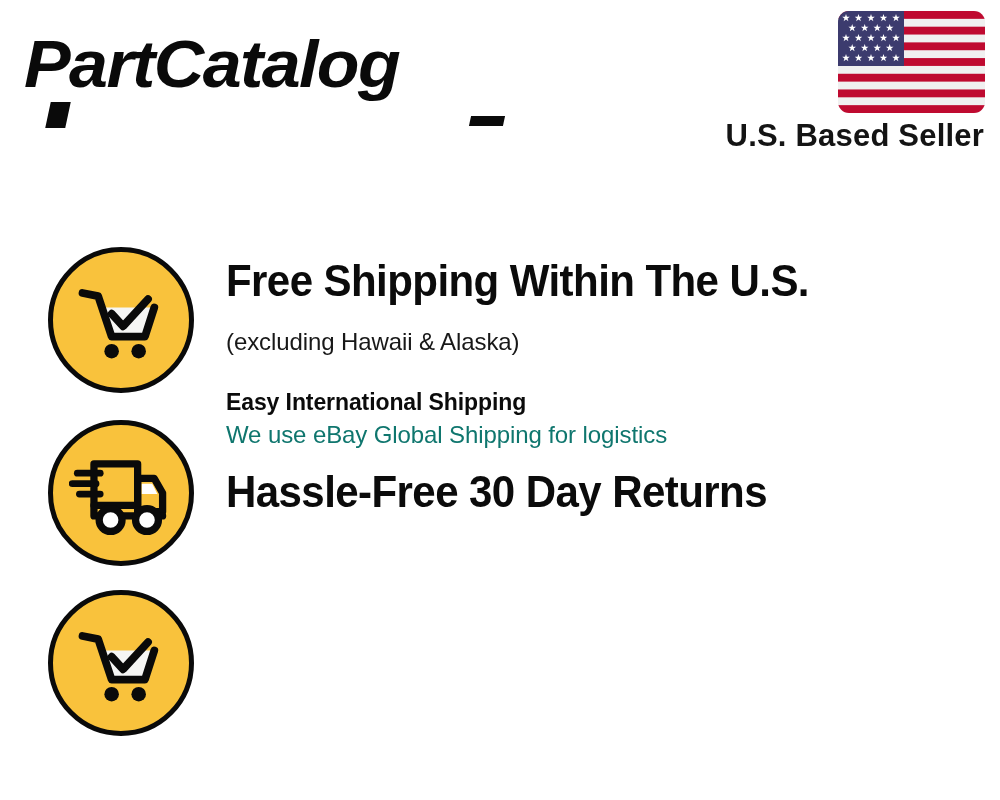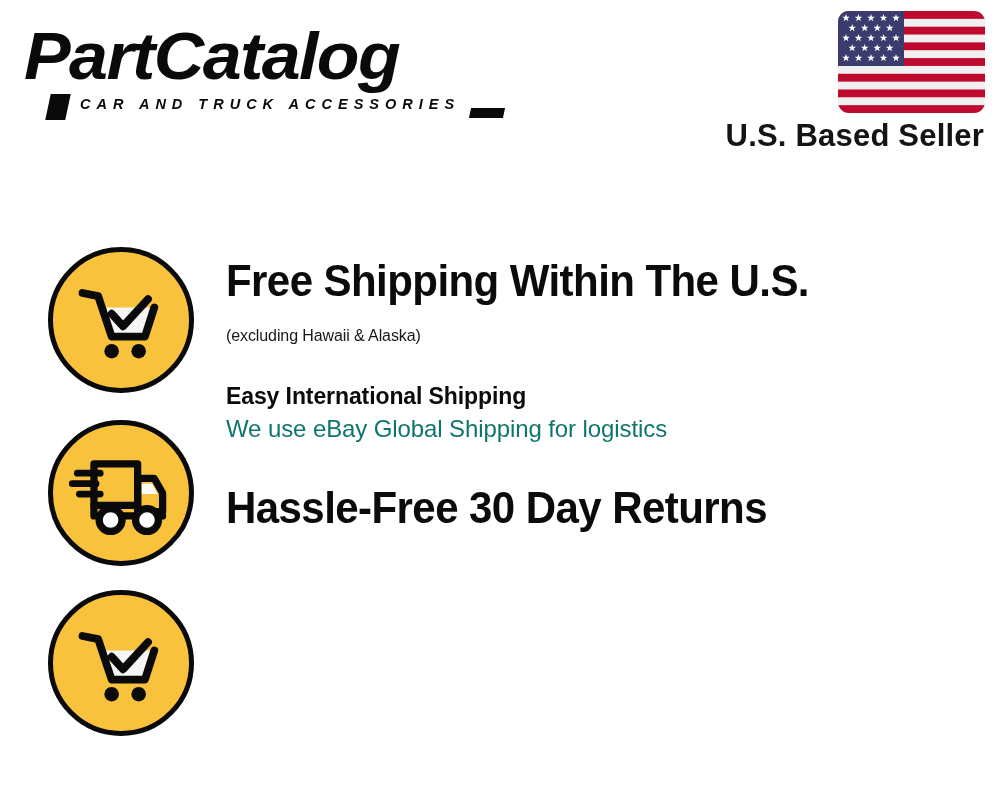--- a/index.html
+++ b/index.html
@@ -16,21 +16,21 @@
     color: #0b0b0b;
     -webkit-font-smoothing: antialiased;
   }
 
   
   .header { position: absolute; left: 0; top: 0; width: 1000px; height: 175px; }
 
   .brand-logo {
     position: absolute;
     left: 24px;
-    top: 20px;
+    top: 28px;
     width: 470px;
     height: 95px;
   }
   .brand-wordmark {
     position: absolute;
     left: 0;
     top: 0;
     font-family: "Liberation Sans", sans-serif;
     font-weight: 700;
     font-style: italic;
@@ -137,26 +137,26 @@
     line-height: 52px;
     letter-spacing: -0.6px;
     color: #0b0b0b;
     white-space: nowrap;
     transform: scaleX(0.955);
     transform-origin: left center;
   }
   .f-sub {
     font-family: "Liberation Sans", sans-serif;
     font-weight: 400;
-    font-size: 16px;
+    font-size: 24px;
     line-height: 34px;
     letter-spacing: -0.1px;
     color: #181818;
     white-space: nowrap;
-    margin-top: 12px;
+    margin-top: 18px;
   }
   .f-strong {
     font-family: "Liberation Sans", sans-serif;
     font-weight: 700;
     font-size: 23px;
     line-height: 32px;
     letter-spacing: -0.1px;
     color: #0b0b0b;
     white-space: nowrap;
     margin-top: 27px;
@@ -167,32 +167,31 @@
     font-size: 24px;
     line-height: 33px;
     letter-spacing: -0.1px;
     color: #0f766e;
     white-space: nowrap;
     margin-top: 0px;
   }
 
   
   .feature-row-2 .feature-text,
-  .feature-row-3 .feature-text { top: 46px; margin-top: 16px; }
+  .feature-row-3 .feature-text { top: 46px; }
   .feature-row-1 .feature-text { top: 8px; }
 </style>
 </head>
 <body>
 
 <div class="header">
 
   <div class="brand-logo">
     <div class="brand-rule-left"></div>
     <div class="brand-wordmark">PartCatalog</div>
-    <div class="brand-tagline">CAR AND TRUCK ACCESSORIES</div>
     <div class="brand-rule-right"></div>
   </div>
 
   <div class="flag-badge">
     <svg viewBox="0 0 147 102" preserveAspectRatio="none" aria-hidden="true">
       <g>
         <rect x="0" y="0" width="147" height="102" fill="#F0F0F0"></rect>
 
         <rect x="0" y="0" width="147" height="7.846" fill="#BF0A30"></rect>
         <rect x="0" y="15.69" width="147" height="7.846" fill="#BF0A30"></rect>

